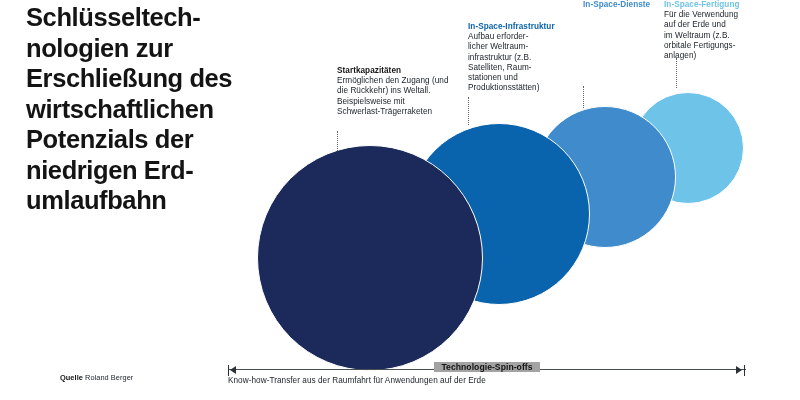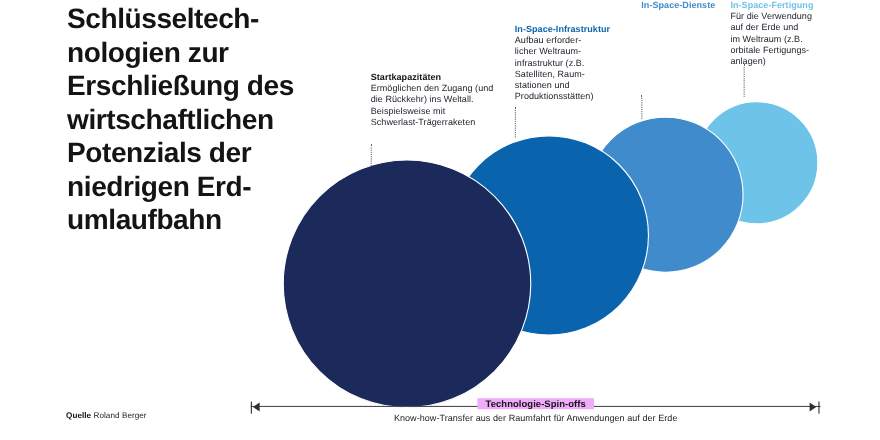--- a/index.html
+++ b/index.html
@@ -26,21 +26,20 @@
     position: absolute;
     left: 26px;
     top: 2px;
     width: 250px;
     font-size: 25.5px;
     font-weight: bold;
     line-height: 30.5px;
     letter-spacing: -0.4px;
     color: #141414;
     white-space: pre-line;
-    margin-left: 35px;
   }
 
   
   #circles {
     position: absolute;
     left: 0; top: 0;
     width: 800px;
     height: 400px;
   }
   .bubble {
@@ -121,29 +120,28 @@
     left: 0;
     top: 4px;
     width: 518px;
     text-align: center;
     font-size: 8.6px;
     font-weight: bold;
     color: #141414;
     letter-spacing: 0.05px;
   }
   #axis-title span {
-    background: #f0abfc;
+    background: #a3a3a3;
     padding: 0 7px;
   }
   #axis-sub {
     position: absolute;
     left: 0;
     top: 18px;
     width: 518px;
-    text-align: center;
     font-size: 8.2px;
     color: #20262e;
     letter-spacing: 0.05px;
   }
 
   
   #source {
     position: absolute;
     left: 28px;
     top: 373px;

